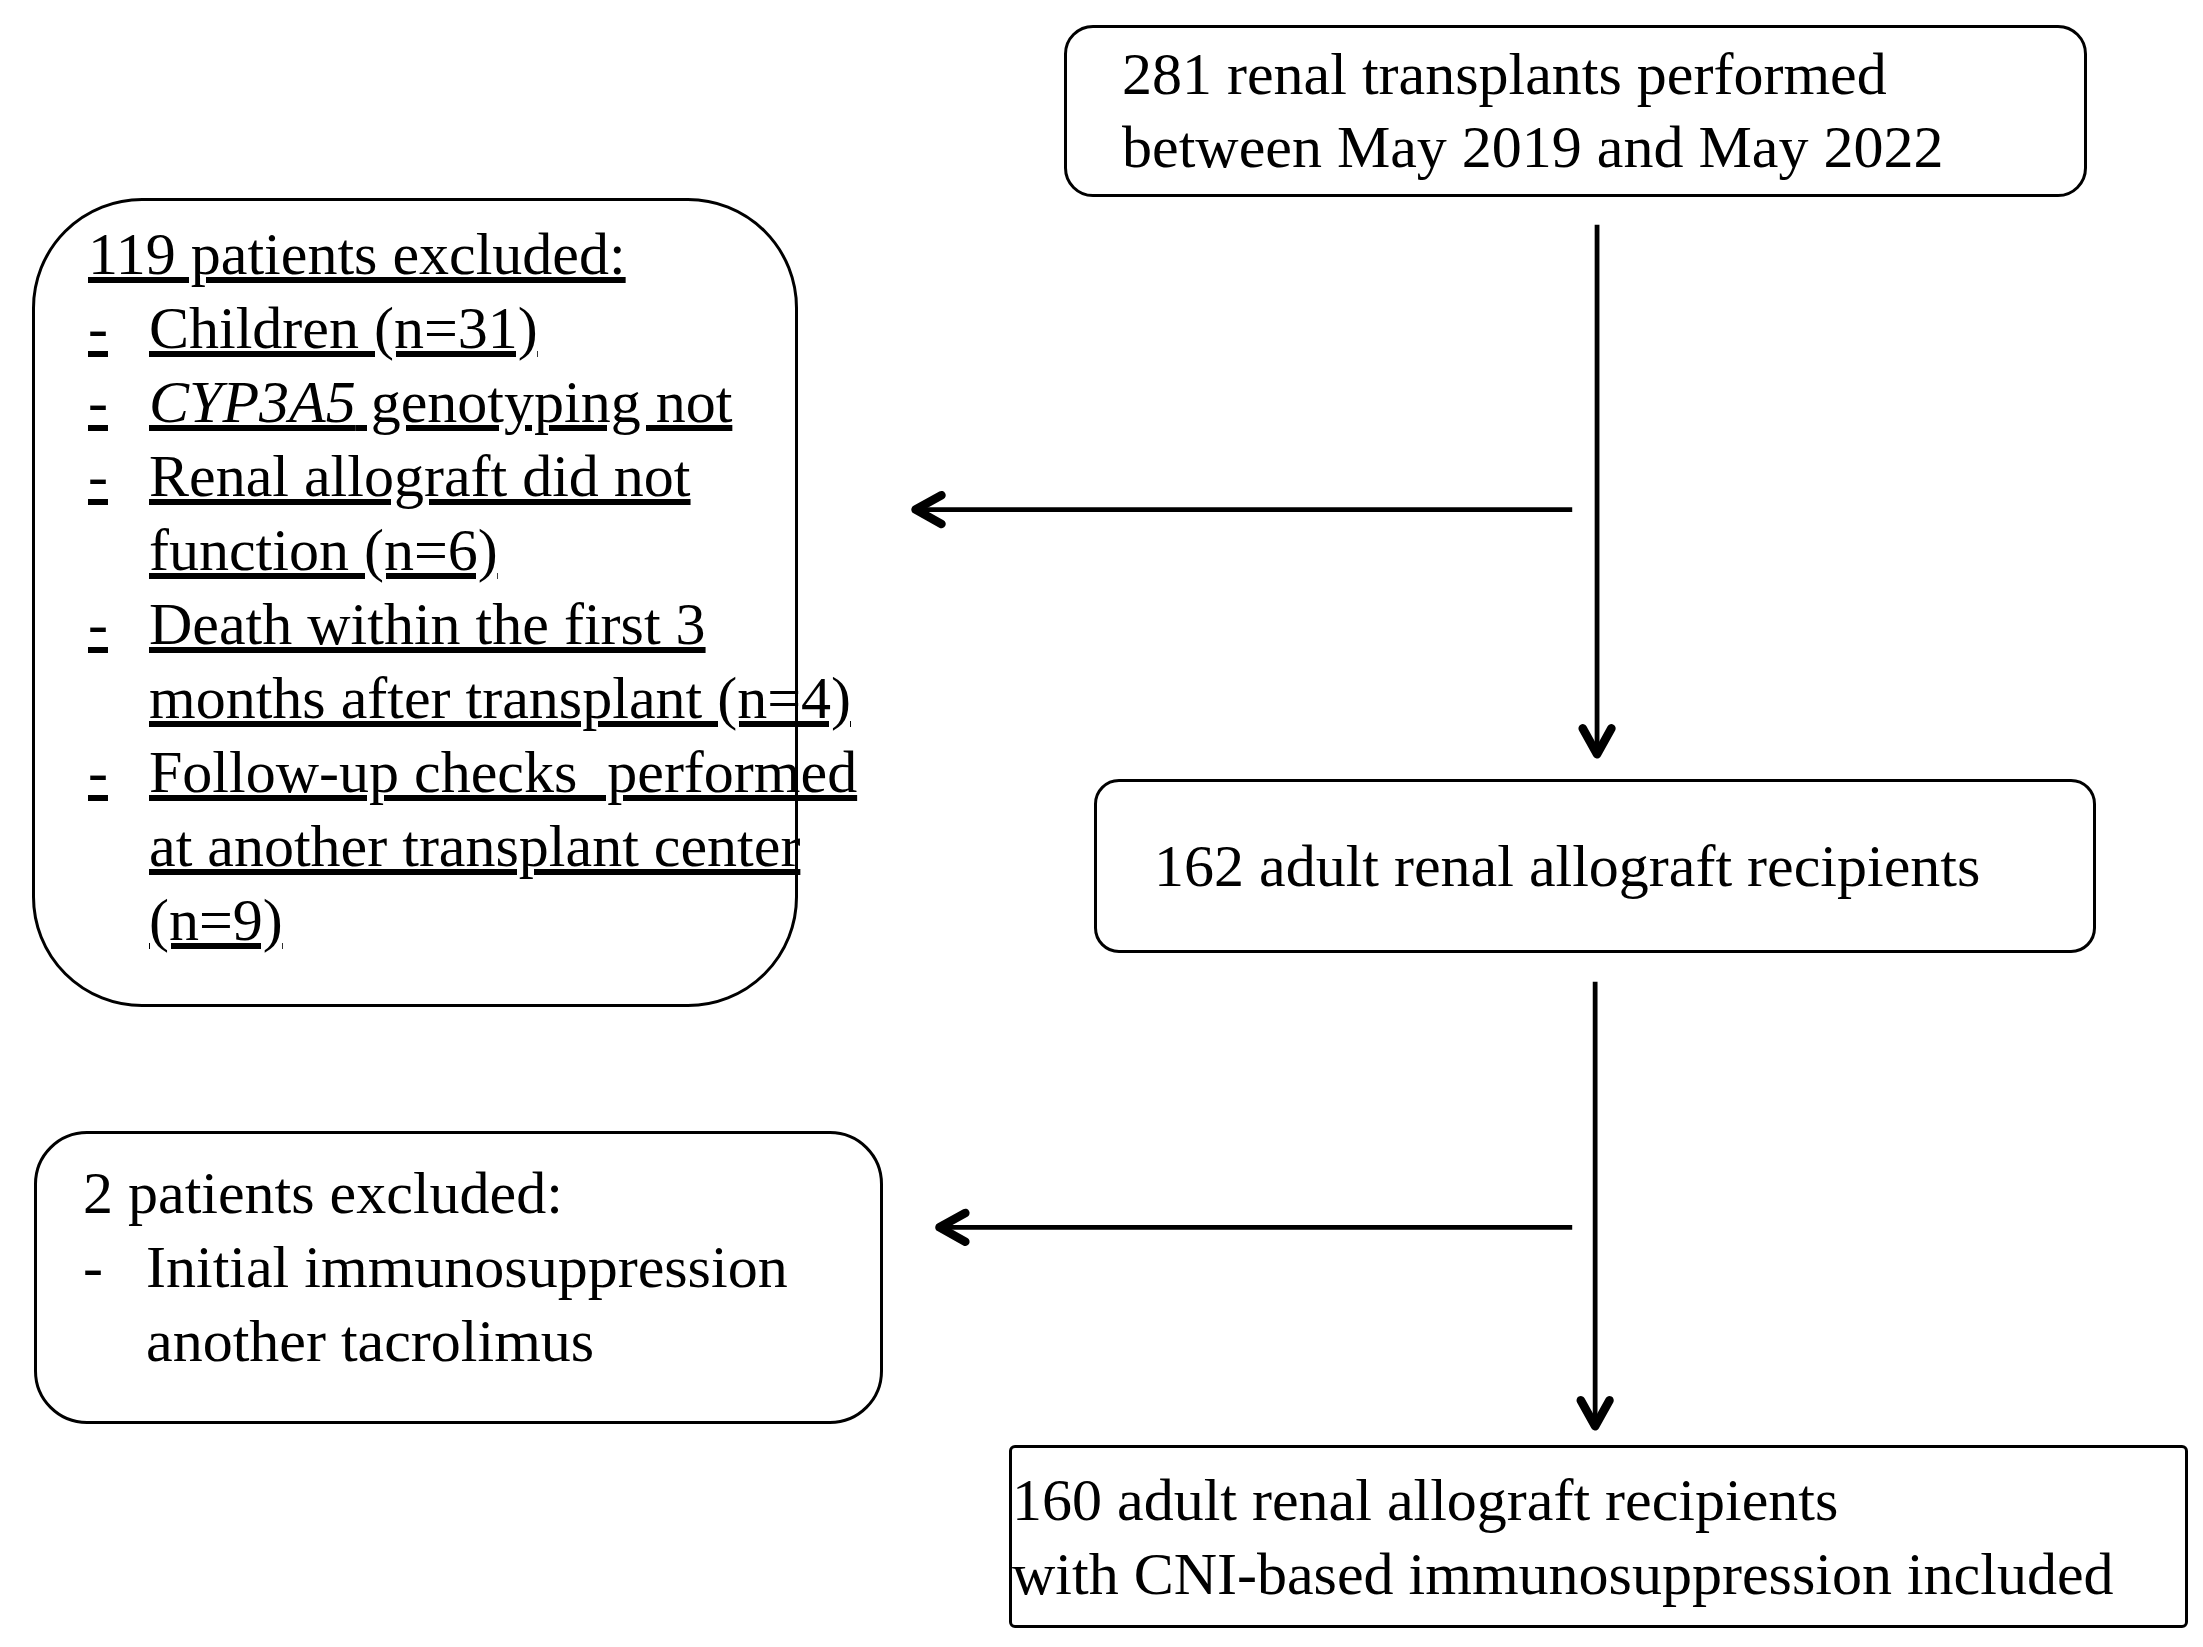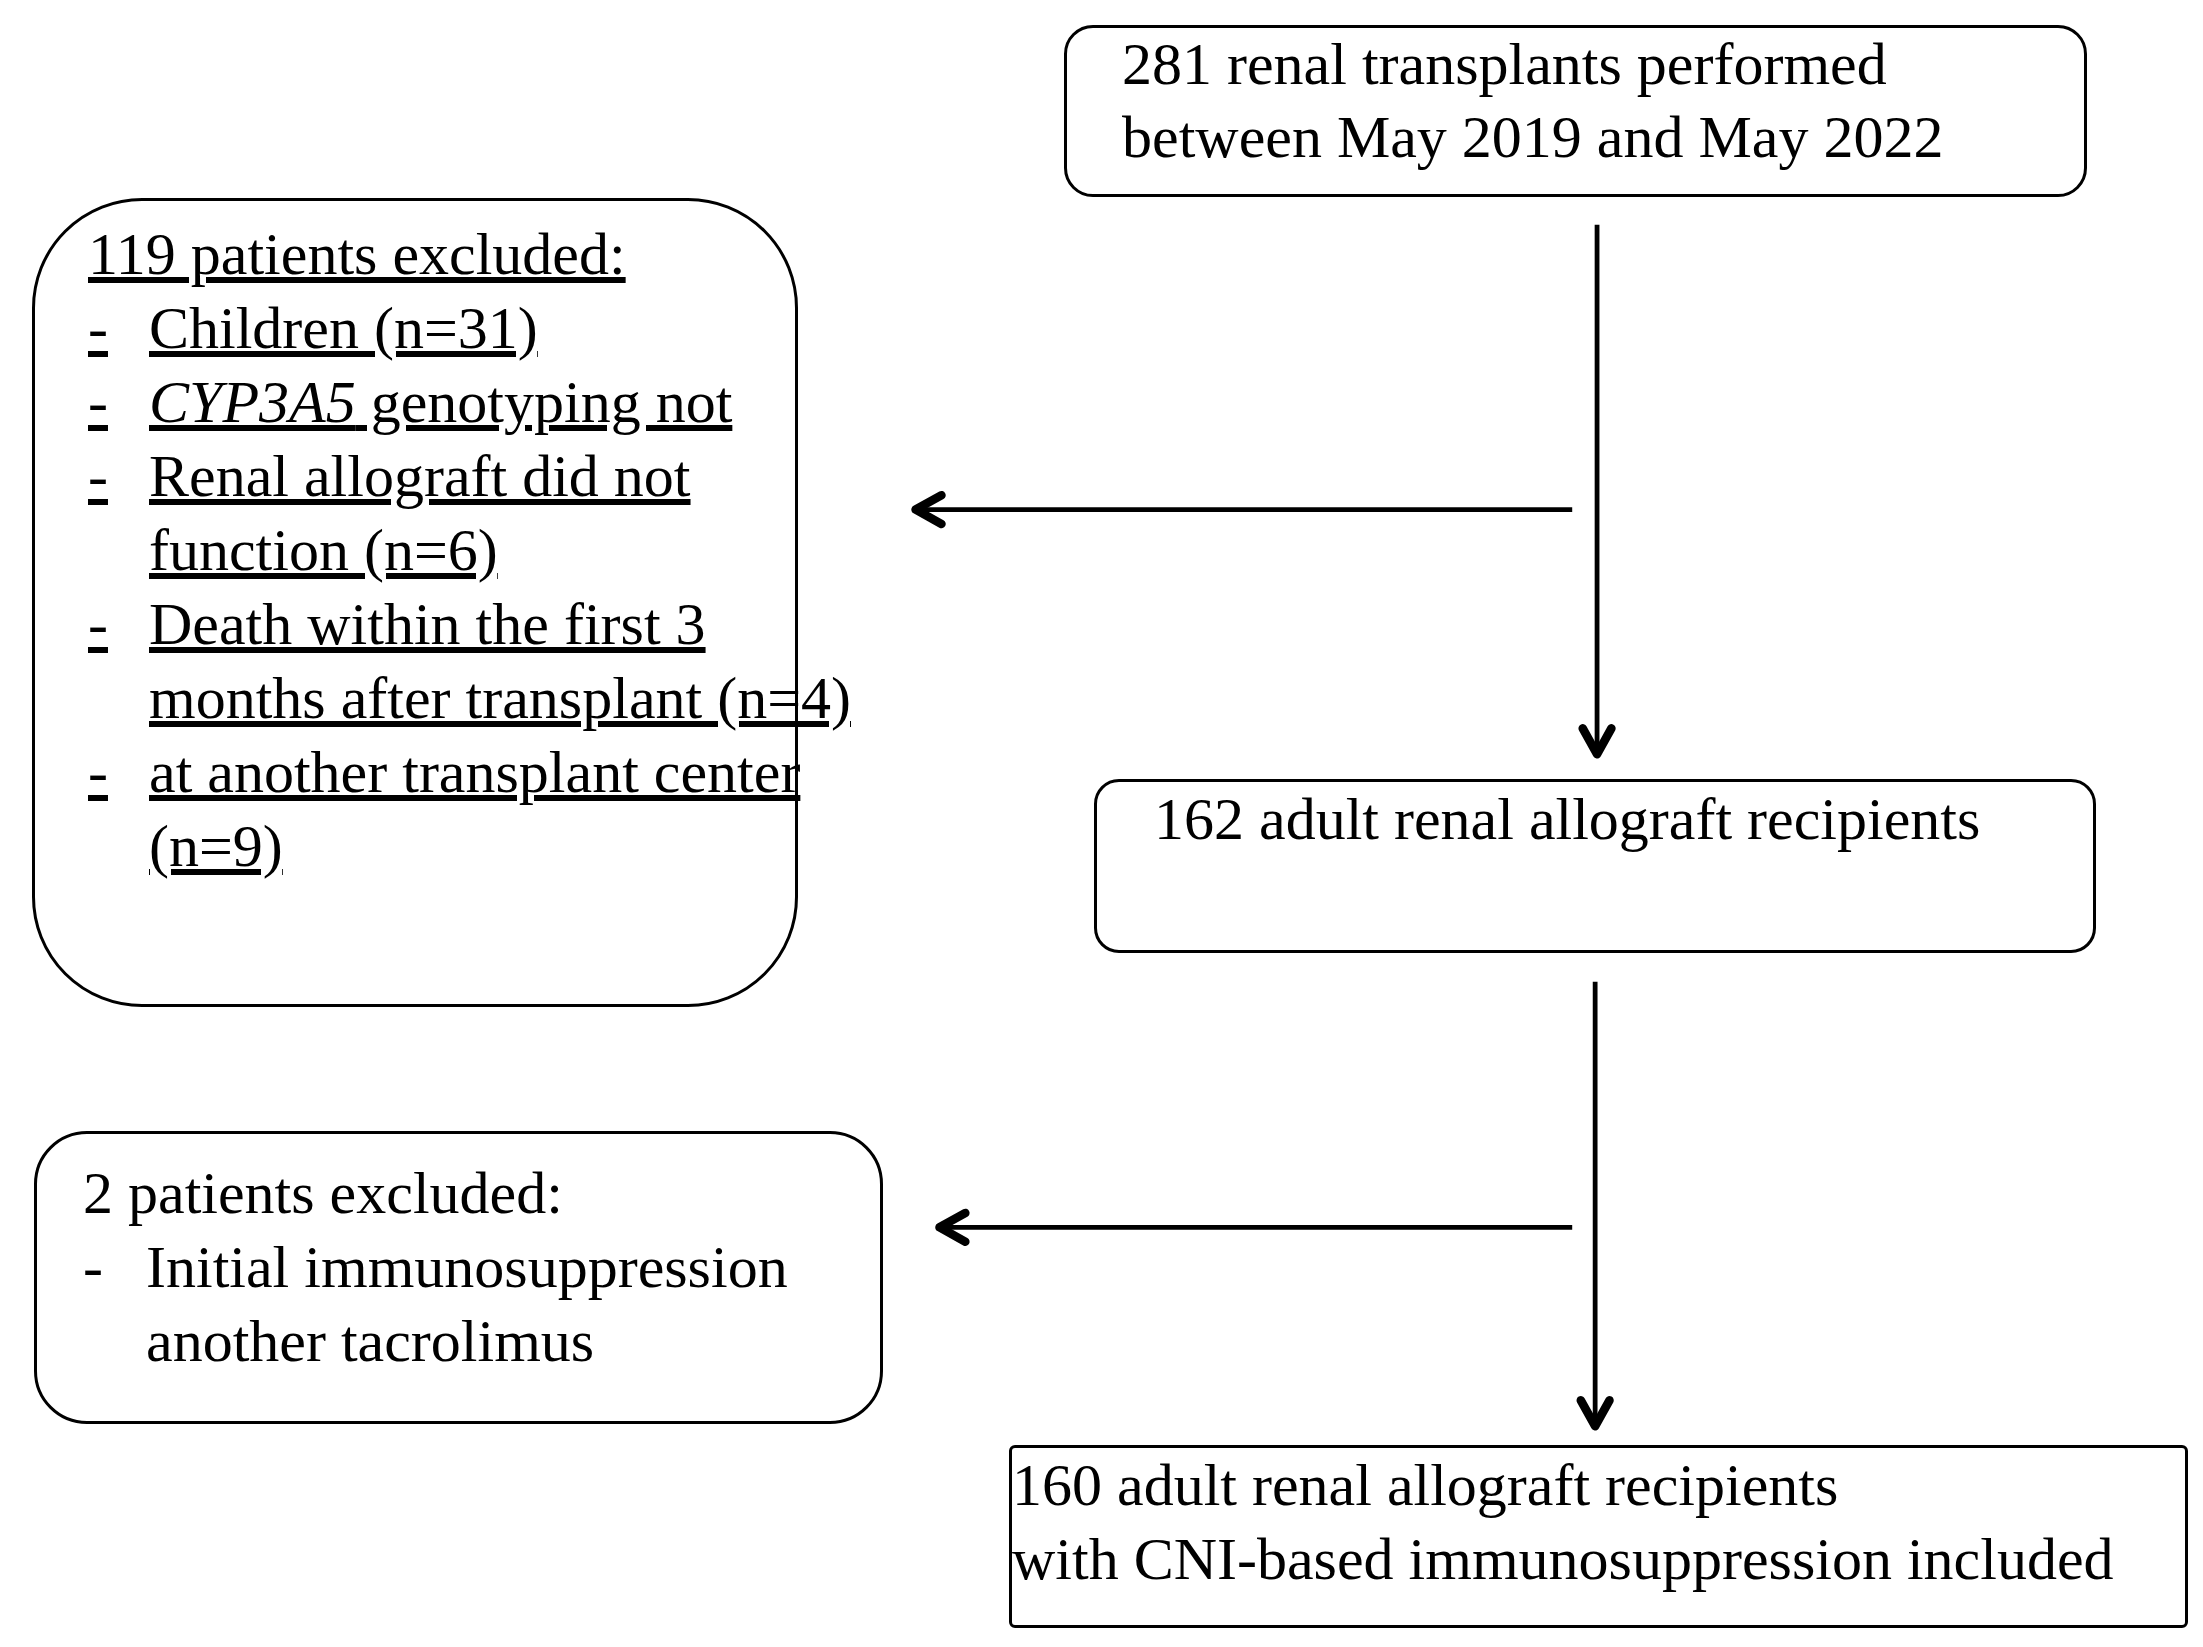--- a/index.html
+++ b/index.html
@@ -17,21 +17,21 @@
     box-sizing: border-box;
     border: 3.8px solid #000000;
     background: #ffffff;
     font-size: 60px;
     line-height: 74px;
     color: #000000;
   }
   .vcenter {
     display: flex;
     flex-direction: column;
-    justify-content: flex-start;
+    justify-content: center;
   }
   .tline { white-space: pre; }
   .gene { font-style: italic; }
   .bullet { display: flex; align-items: flex-start; }
   .dash { flex: none; }
   .boxB .dash { width: 61px; }
   .boxD .dash { width: 63px; }
   .bcol { flex: 1 1 auto; min-width: 0; }
   
   .boxA { left: 1064px; top: 25px;  width: 1023px; height: 172px; border-radius: 29px;  padding-left: 55px; line-height: 73px; }
@@ -110,20 +110,21 @@
       <span class="dash">-</span>
       <div class="bcol">
         <div class="tline">Death within the first 3</div>
         <div class="tline">months after transplant (n=4)</div>
       </div>
     </div>
 
     <div class="bullet">
       <span class="dash">-</span>
       <div class="bcol">
+        <div class="tline">Follow-up checks  performed</div>
         <div class="tline">at another transplant center</div>
         <div class="tline">(n=9)</div>
       </div>
     </div>
   </div>
 
   <div class="fbox boxC vcenter">
     <div class="tline">162 adult renal allograft recipients</div>
   </div>
 

